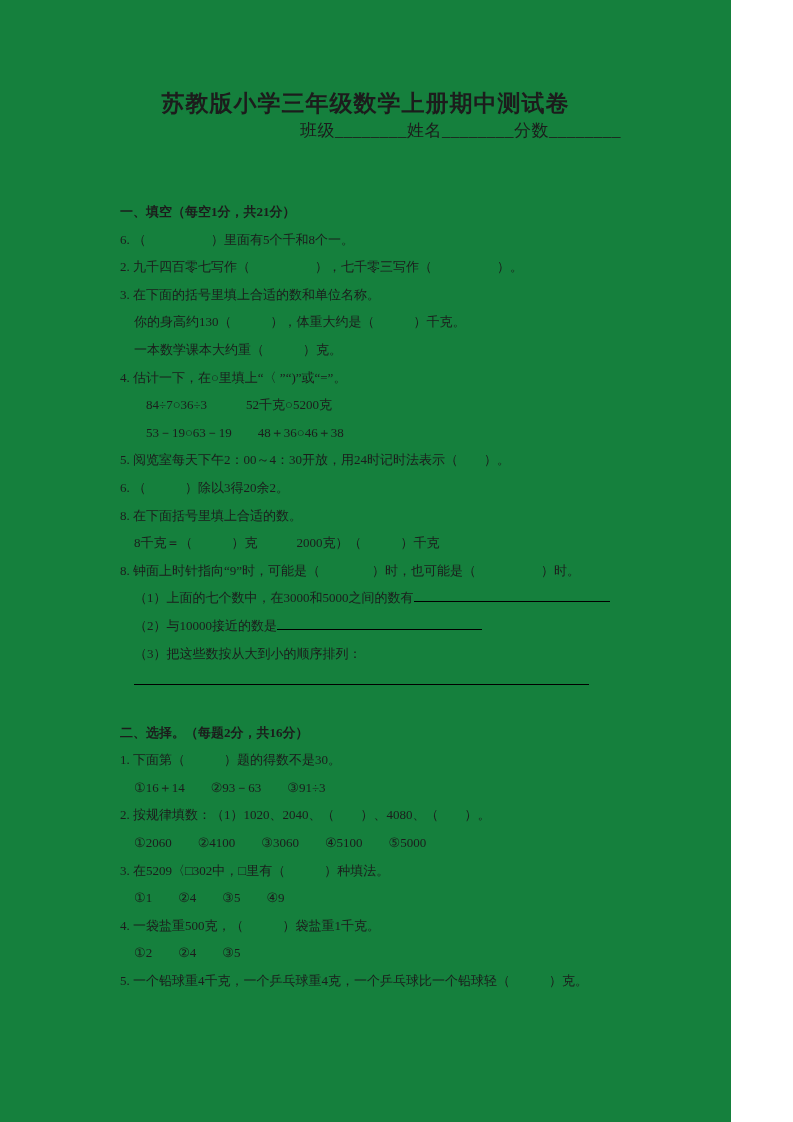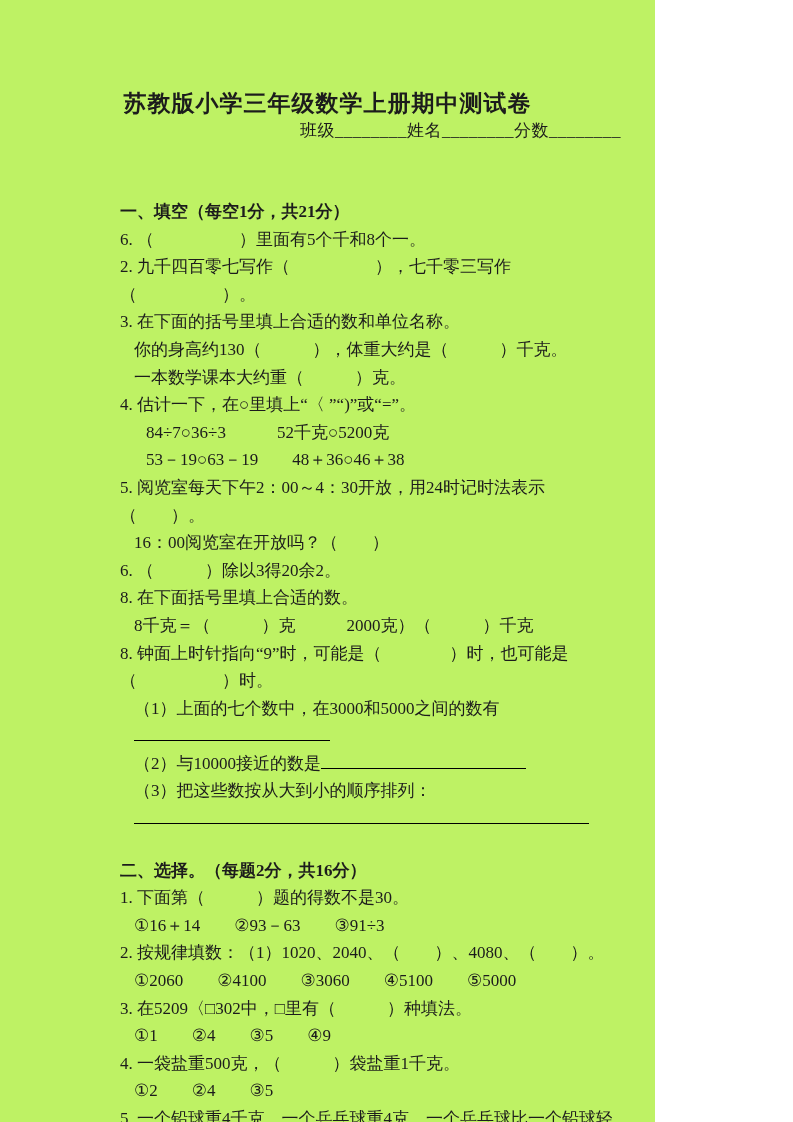--- a/index.html
+++ b/index.html
@@ -1,41 +1,41 @@
 <!DOCTYPE html>
 <html><head>
 <meta charset="utf-8">
 <style>
   * { box-sizing: border-box; }
   html, body { margin: 0; padding: 0; }
   body { background: #ffffff; }
   .page {
-    width: 655px;
+    width: 731px;
     height: 1122px;
-    background: #bef264;
+    background: #15803d;
     color: #1c1c1c;
     font-family: "Liberation Serif", "DejaVu Serif", serif;
     position: relative;
     overflow: hidden;
   }
   .title {
     padding-top: 88px;
     text-align: center;
     font-size: 23px;
     font-weight: bold;
     letter-spacing: 1px;
   }
   .student-info {
     margin-left: 300px;
     font-size: 17px;
     letter-spacing: 0.5px;
   }
   .content {
     margin: 56px 36px 0 120px;
-    font-size: 17px;
+    font-size: 13px;
     line-height: 27.6px;
   }
   .line { min-height: 27.6px; }
   .sec-heading { font-weight: bold; }
   .ind1 { padding-left: 14px; }
   .ind2 { padding-left: 26px; }
   .gap-top { margin-top: 24px; }
   .blank {
     display: inline-block;
     border-bottom: 1.5px solid #000;
@@ -61,21 +61,20 @@
 
     <div class="line">6. （　　　　　）里面有5个千和8个一。</div>
     <div class="line">2. 九千四百零七写作（　　　　　），七千零三写作（　　　　　）。</div>
     <div class="line">3. 在下面的括号里填上合适的数和单位名称。</div>
     <div class="line ind1">你的身高约130（　　　），体重大约是（　　　）千克。</div>
     <div class="line ind1">一本数学课本大约重（　　　）克。</div>
     <div class="line">4. 估计一下，在○里填上“〈 ”“)”或“=”。</div>
     <div class="line ind2">84÷7○36÷3　　　52千克○5200克</div>
     <div class="line ind2">53－19○63－19　　48＋36○46＋38</div>
     <div class="line">5. 阅览室每天下午2：00～4：30开放，用24时记时法表示（　　）。</div>
-    <div class="line ind1">16：00阅览室在开放吗？（　　）</div>
     <div class="line">6. （　　　）除以3得20余2。</div>
     <div class="line">8. 在下面括号里填上合适的数。</div>
     <div class="line ind1">8千克＝（　　　）克　　　2000克）（　　　）千克</div>
     <div class="line">8. 钟面上时针指向“9”时，可能是（　　　　）时，也可能是（　　　　　）时。</div>
 
     <div class="line ind1"><span>（1）上面的七个数中，在3000和5000之间的数有</span><span class="blank w200"></span></div>
 
     <div class="line ind1"><span>（2）与10000接近的数是</span><span class="blank w205"></span></div>
 
     <div class="line ind1">（3）把这些数按从大到小的顺序排列：</div>

